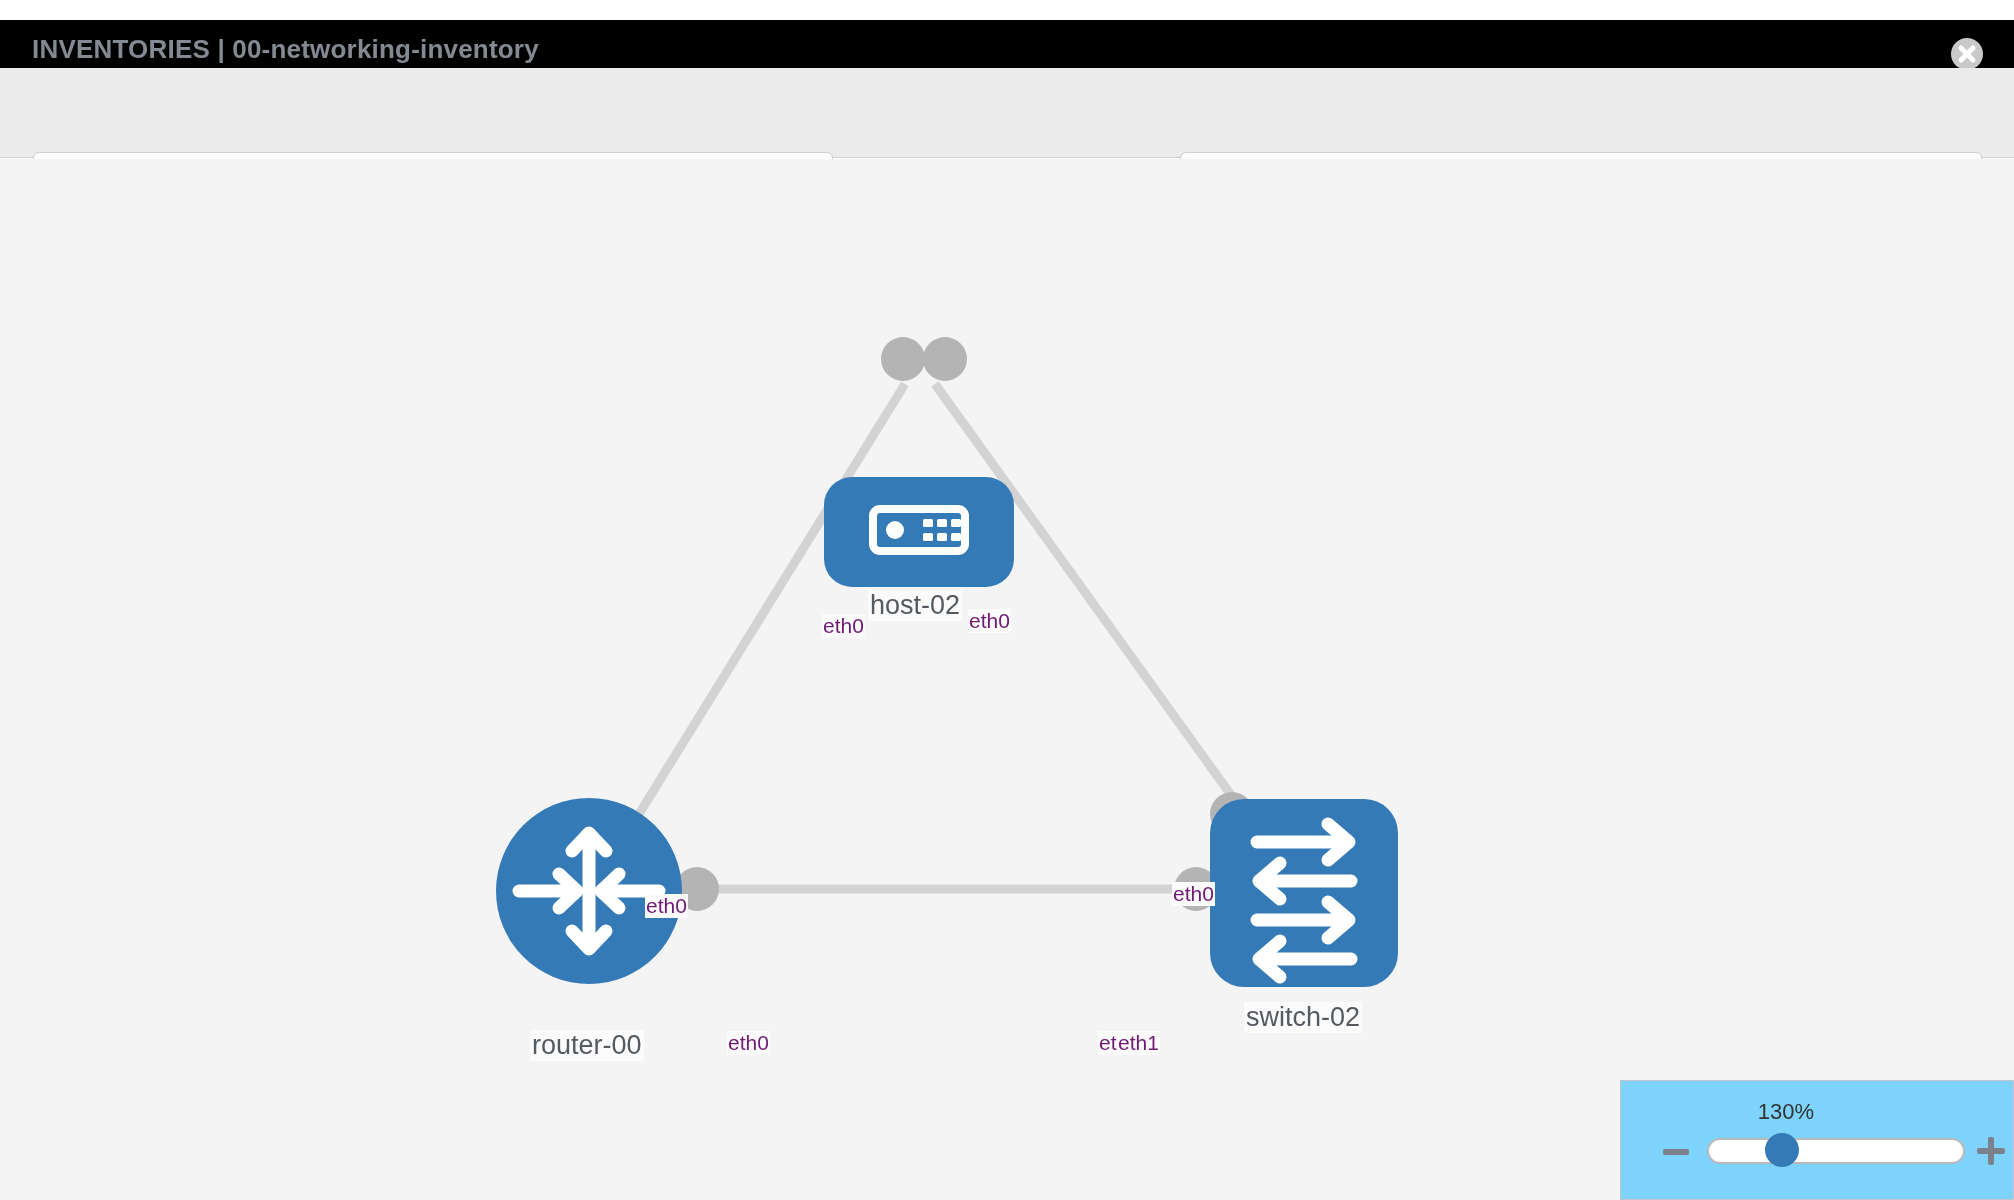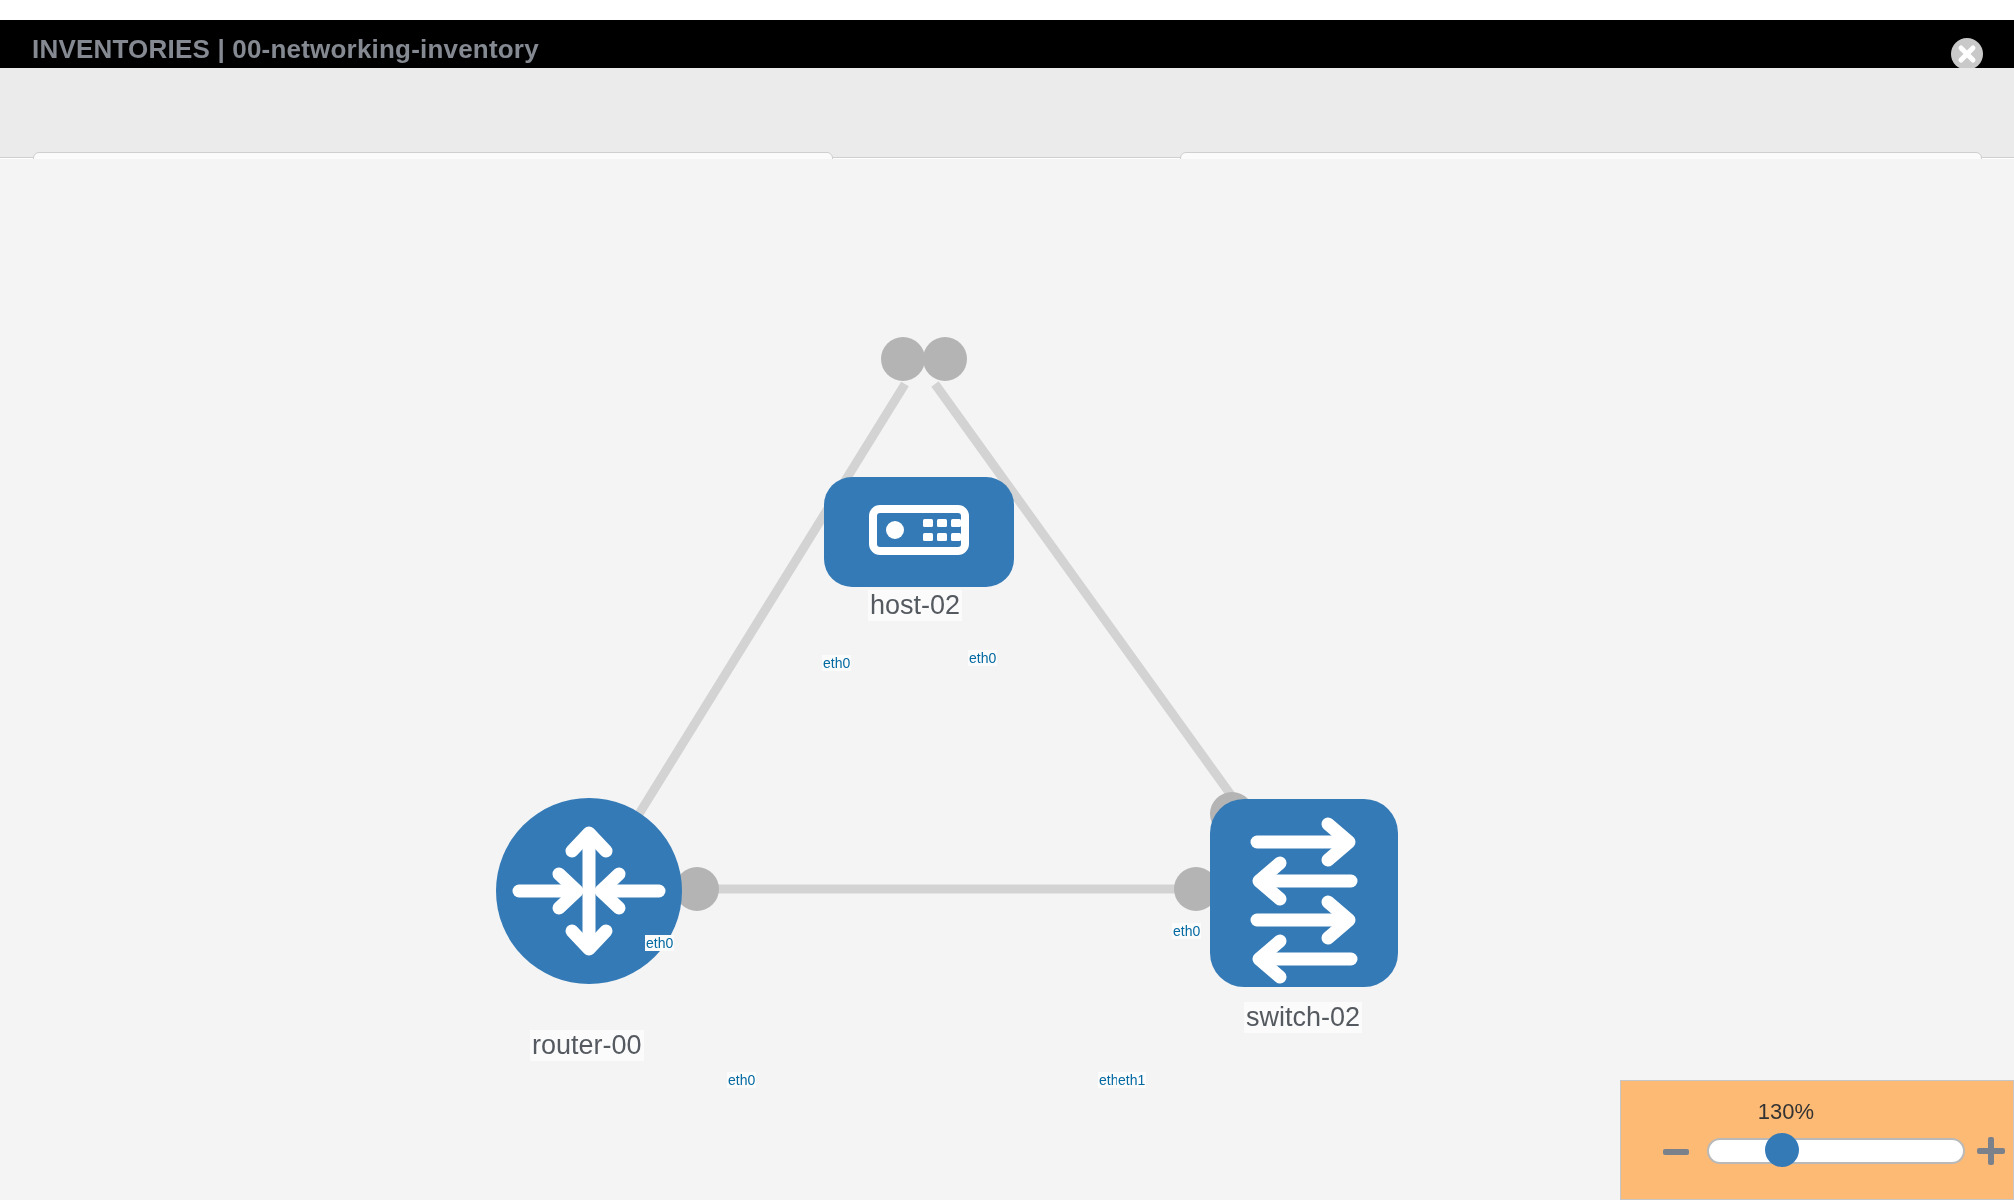--- a/index.html
+++ b/index.html
@@ -112,34 +112,33 @@
   .node-label {
     position: absolute;
     font-size: 27px;
     color: #555a60;
     background: #fbfbfb;
     white-space: nowrap;
     padding: 0 2px;
   }
   .iface-label {
     position: absolute;
-    font-size: 14px;
-    color: #0369a1;
+    font-size: 21px;
+    color: #701a75;
     background: #fbfbfb;
     white-space: nowrap;
     padding: 0 1px;
-    margin-top: 41px;
   }
 
   
   .zoom-panel {
     position: absolute;
     left: 1620px; top: 1080px;
     width: 394px; height: 120px;
-    background: #fdba74;
+    background: #7dd3fc;
     border: 1px solid #c6c6c6;
   }
   .zoom-value {
     position: absolute;
     left: 0; top: 18px;
     width: 330px;
     text-align: center;
     font-size: 22px;
     color: #333333;
   }

